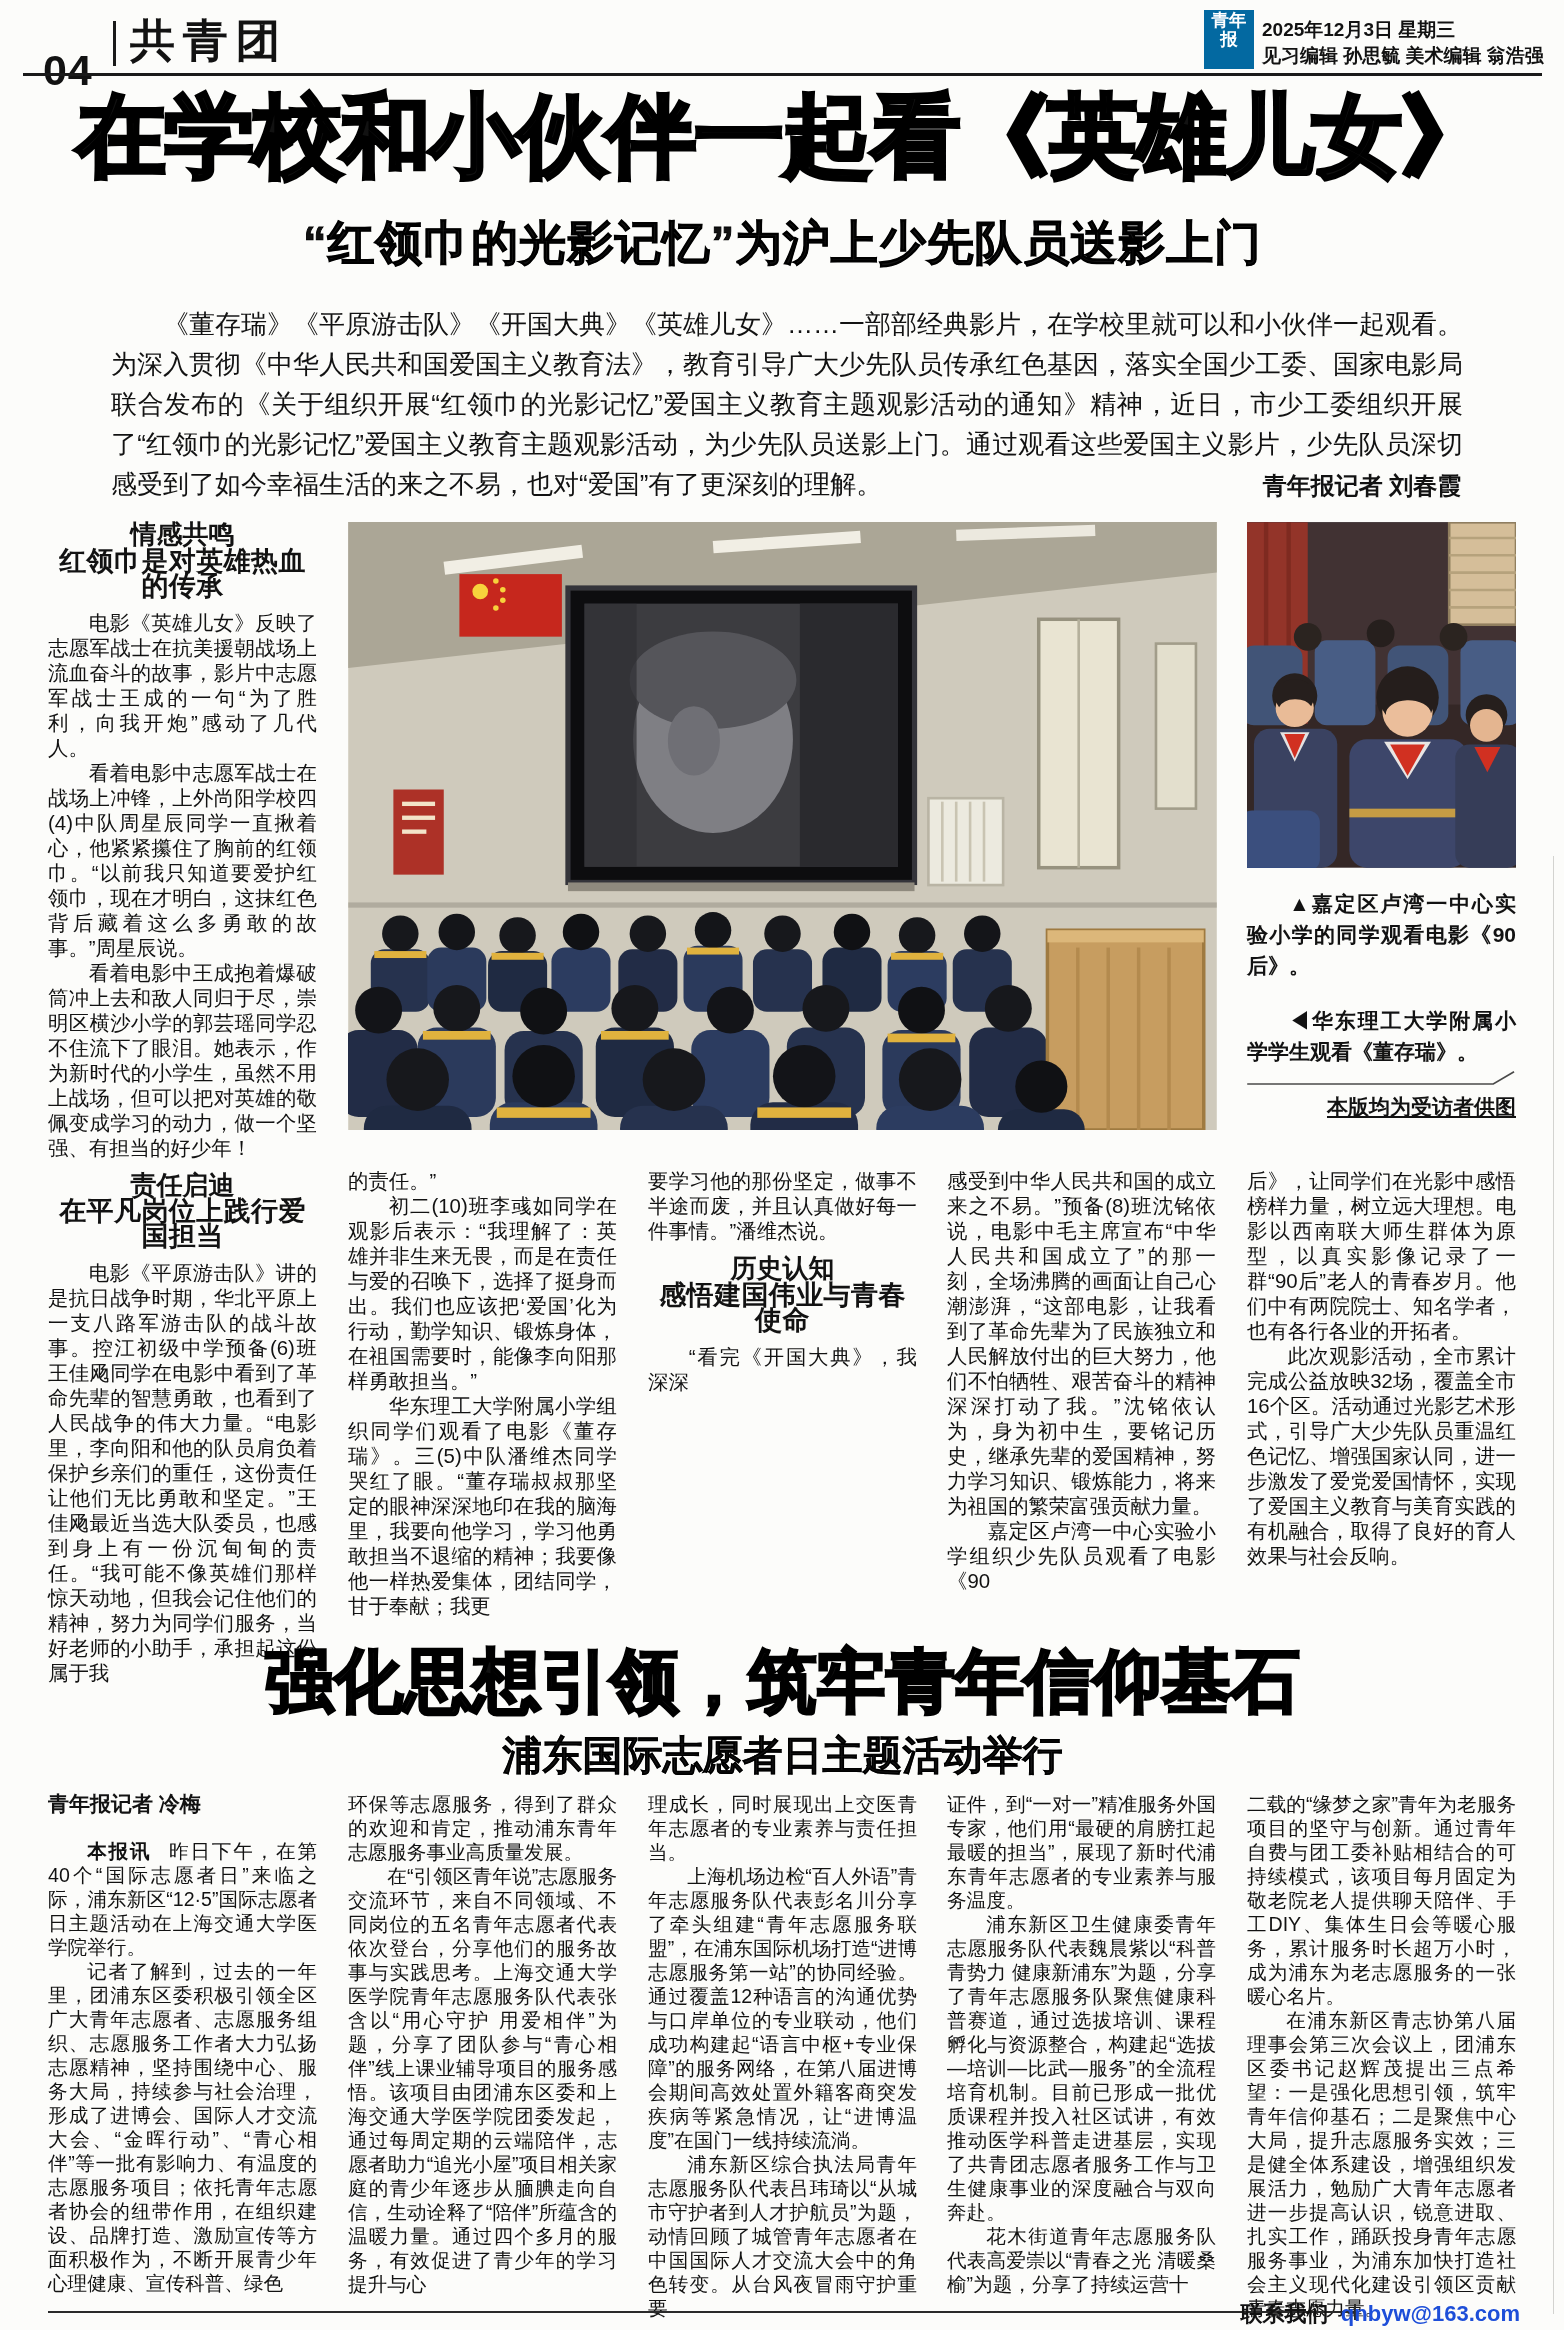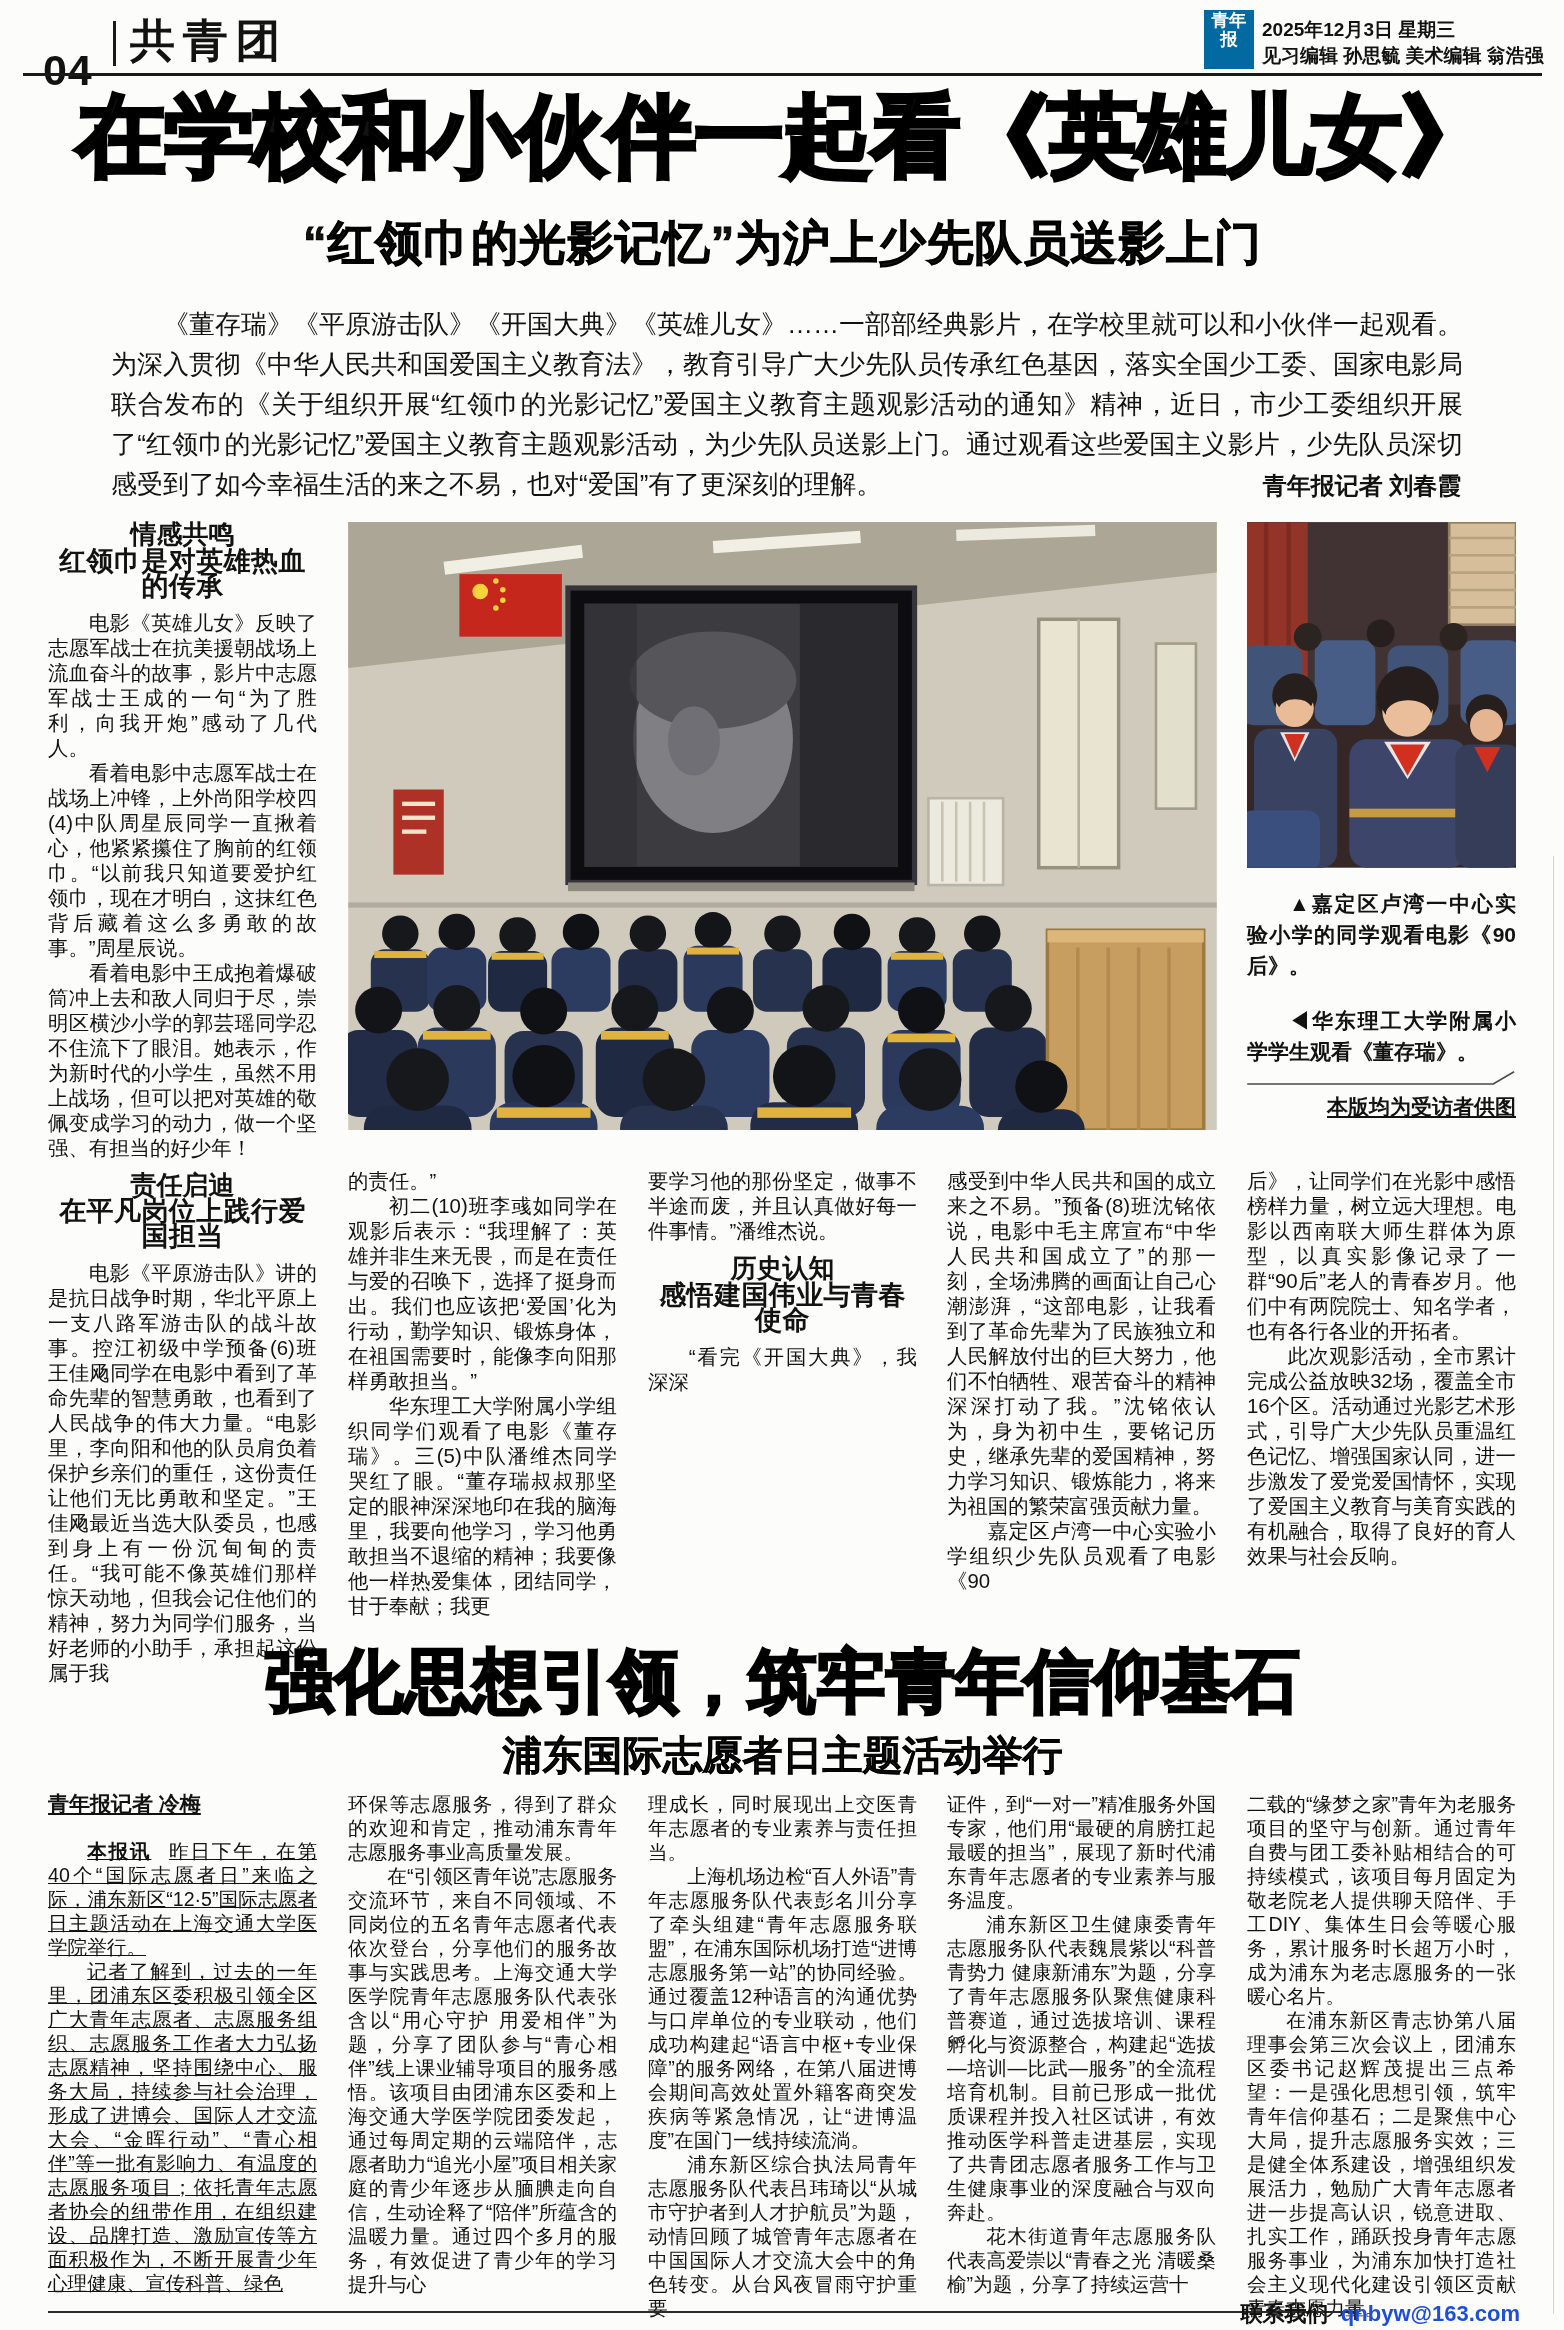--- a/index.html
+++ b/index.html
@@ -345,21 +345,21 @@
   </div>
 
   <div class="tcol" style="left:1247px;top:1169px;">
     <p class="cont">后》，让同学们在光影中感悟榜样力量，树立远大理想。电影以西南联大师生群体为原型，以真实影像记录了一群“90后”老人的青春岁月。他们中有两院院士、知名学者，也有各行各业的开拓者。</p>
     <p>此次观影活动，全市累计完成公益放映32场，覆盖全市16个区。活动通过光影艺术形式，引导广大少先队员重温红色记忆、增强国家认同，进一步激发了爱党爱国情怀，实现了爱国主义教育与美育实践的有机融合，取得了良好的育人效果与社会反响。</p>
   </div>
 
   <h2 class="b-headline" style="margin:0;">强化思想引领，筑牢青年信仰基石</h2>
   <h3 class="b-subheadline" style="margin:0;">浦东国际志愿者日主题活动举行</h3>
 
-  <div class="bcol" style="left:48px;text-decoration:underline;">
+  <div class="bcol" style="left:48px;">
     <div class="b-byline">青年报记者 冷梅</div>
     <p><b class="news-flag">本报讯</b><span>昨日下午，在第40个“国际志愿者日”来临之际，浦东新区“12·5”国际志愿者日主题活动在上海交通大学医学院举行。</span></p>
     <p>记者了解到，过去的一年里，团浦东区委积极引领全区广大青年志愿者、志愿服务组织、志愿服务工作者大力弘扬志愿精神，坚持围绕中心、服务大局，持续参与社会治理，形成了进博会、国际人才交流大会、“金晖行动”、“青心相伴”等一批有影响力、有温度的志愿服务项目；依托青年志愿者协会的纽带作用，在组织建设、品牌打造、激励宣传等方面积极作为，不断开展青少年心理健康、宣传科普、绿色</p>
   </div>
 
   <div class="bcol" style="left:348px;">
     <p class="cont">环保等志愿服务，得到了群众的欢迎和肯定，推动浦东青年志愿服务事业高质量发展。</p>
     <p>在“引领区青年说”志愿服务交流环节，来自不同领域、不同岗位的五名青年志愿者代表依次登台，分享他们的服务故事与实践思考。上海交通大学医学院青年志愿服务队代表张含以“用心守护 用爱相伴”为题，分享了团队参与“青心相伴”线上课业辅导项目的服务感悟。该项目由团浦东区委和上海交通大学医学院团委发起，通过每周定期的云端陪伴，志愿者助力“追光小屋”项目相关家庭的青少年逐步从腼腆走向自信，生动诠释了“陪伴”所蕴含的温暖力量。通过四个多月的服务，有效促进了青少年的学习提升与心</p>
   </div>
 

